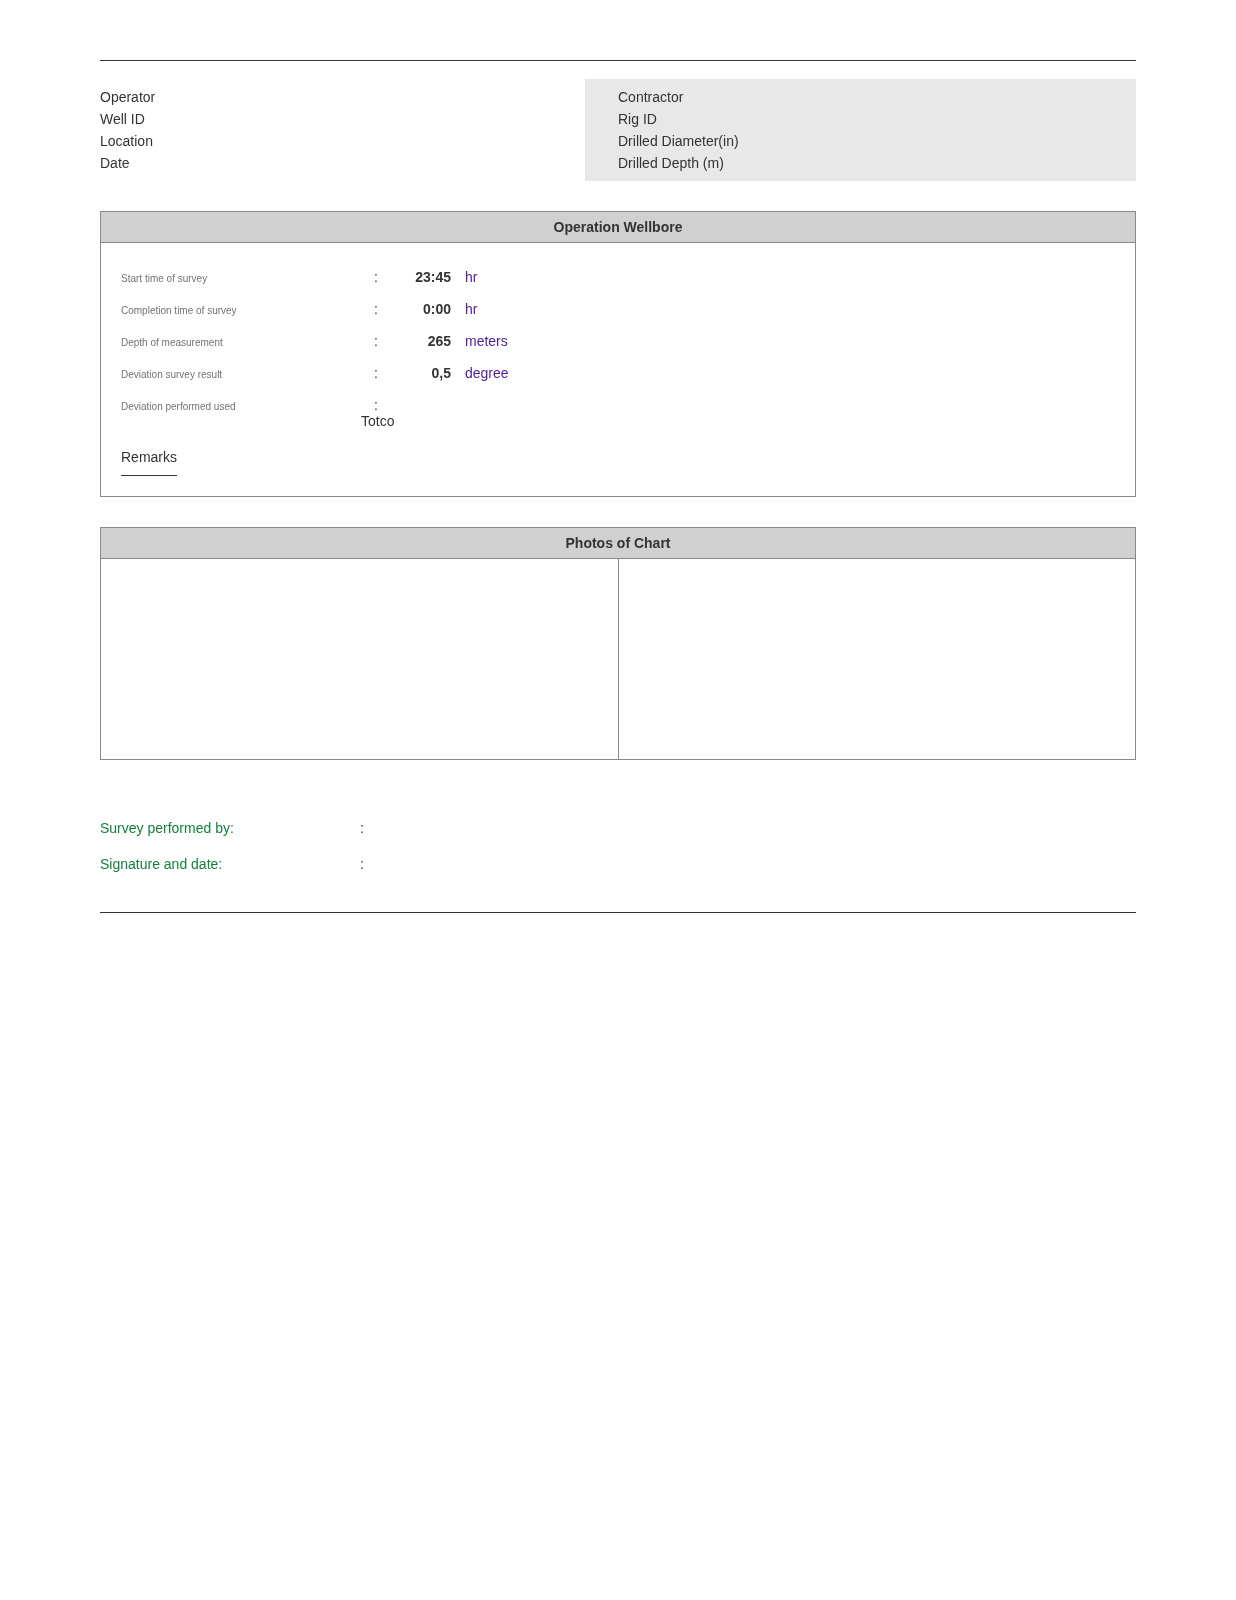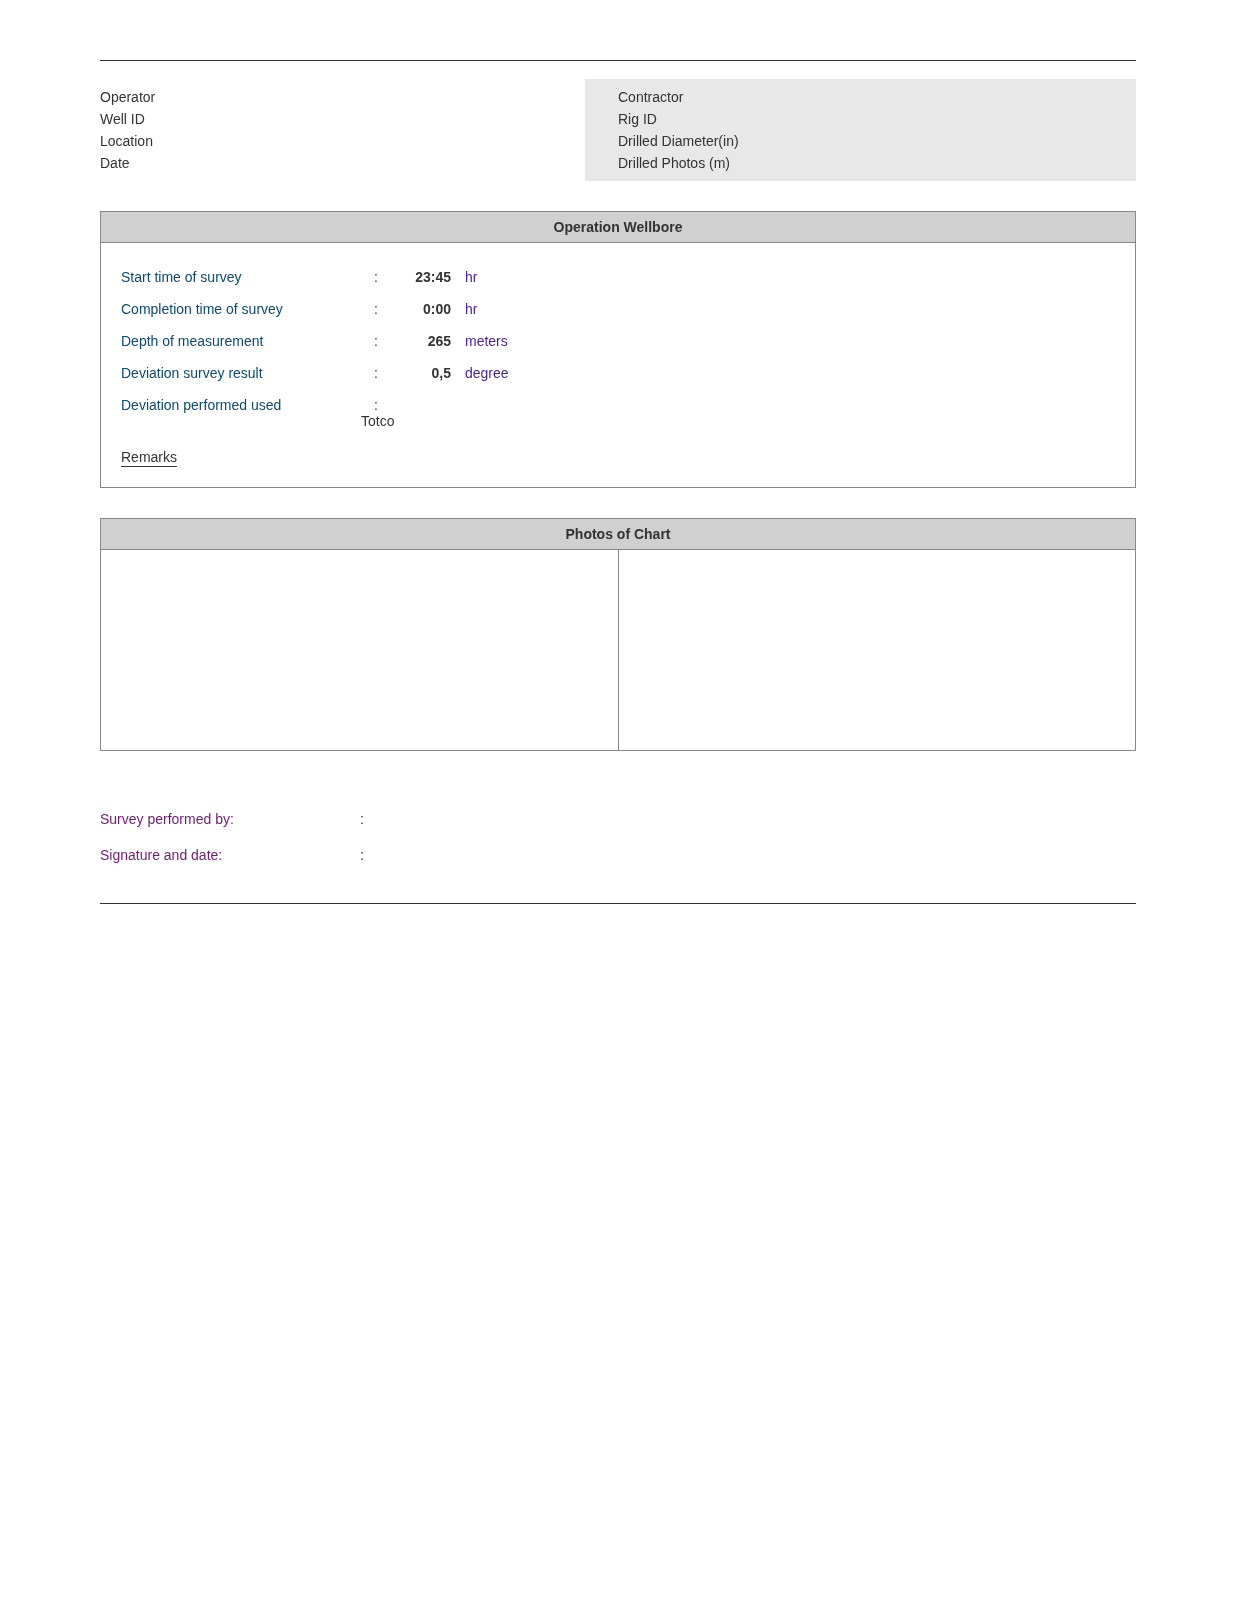--- a/index.html
+++ b/index.html
@@ -86,22 +86,22 @@
     }
 
     .detail-row {
       display: flex;
       align-items: baseline;
       margin-top: 16px;
     }
 
     .detail-label {
       width: 240px;
-      font-size: 14px;
-      color: #0c4a6e;
+      font-size: 10px;
+      color: #737373;
       flex-shrink: 0;
     }
 
     .detail-colon {
       width: 30px;
       text-align: center;
       font-size: 14px;
       color: #333;
       flex-shrink: 0;
     }
@@ -126,21 +126,21 @@
 
     .remarks-row {
       margin-top: 20px;
     }
 
     .remarks-label {
       font-size: 14px;
       color: #333;
       display: inline-block;
       border-bottom: 1.5px solid #333;
-      padding-bottom: 1px;
+      padding-bottom: 10px;
     }
 
     
     .photos-section {
       border: 1px solid #888;
       margin-bottom: 60px;
     }
 
     .photos-header {
       background: #d0d0d0;
@@ -173,21 +173,21 @@
 
     .signature-row {
       display: flex;
       align-items: baseline;
       margin-bottom: 20px;
     }
 
     .signature-label {
       width: 220px;
       font-size: 14px;
-      color: #701a75;
+      color: #15803d;
       flex-shrink: 0;
     }
 
     .signature-colon {
       font-size: 14px;
       color: #333;
       margin-left: 40px;
     }
 
     .bottom-divider {
@@ -207,21 +207,21 @@
     <div class="header-left">
       <div class="header-field">Operator</div>
       <div class="header-field">Well ID</div>
       <div class="header-field">Location</div>
       <div class="header-field">Date</div>
     </div>
     <div class="header-right">
       <div class="header-field">Contractor</div>
       <div class="header-field">Rig ID</div>
       <div class="header-field">Drilled Diameter(in)</div>
-      <div class="header-field">Drilled Photos (m)</div>
+      <div class="header-field">Drilled Depth (m)</div>
     </div>
   </div>
 
   <div class="section">
     <div class="section-header">Operation Wellbore</div>
     <div class="section-body">
 
       <div class="detail-row">
         <span class="detail-label">Start time of survey</span>
         <span class="detail-colon">:</span>

